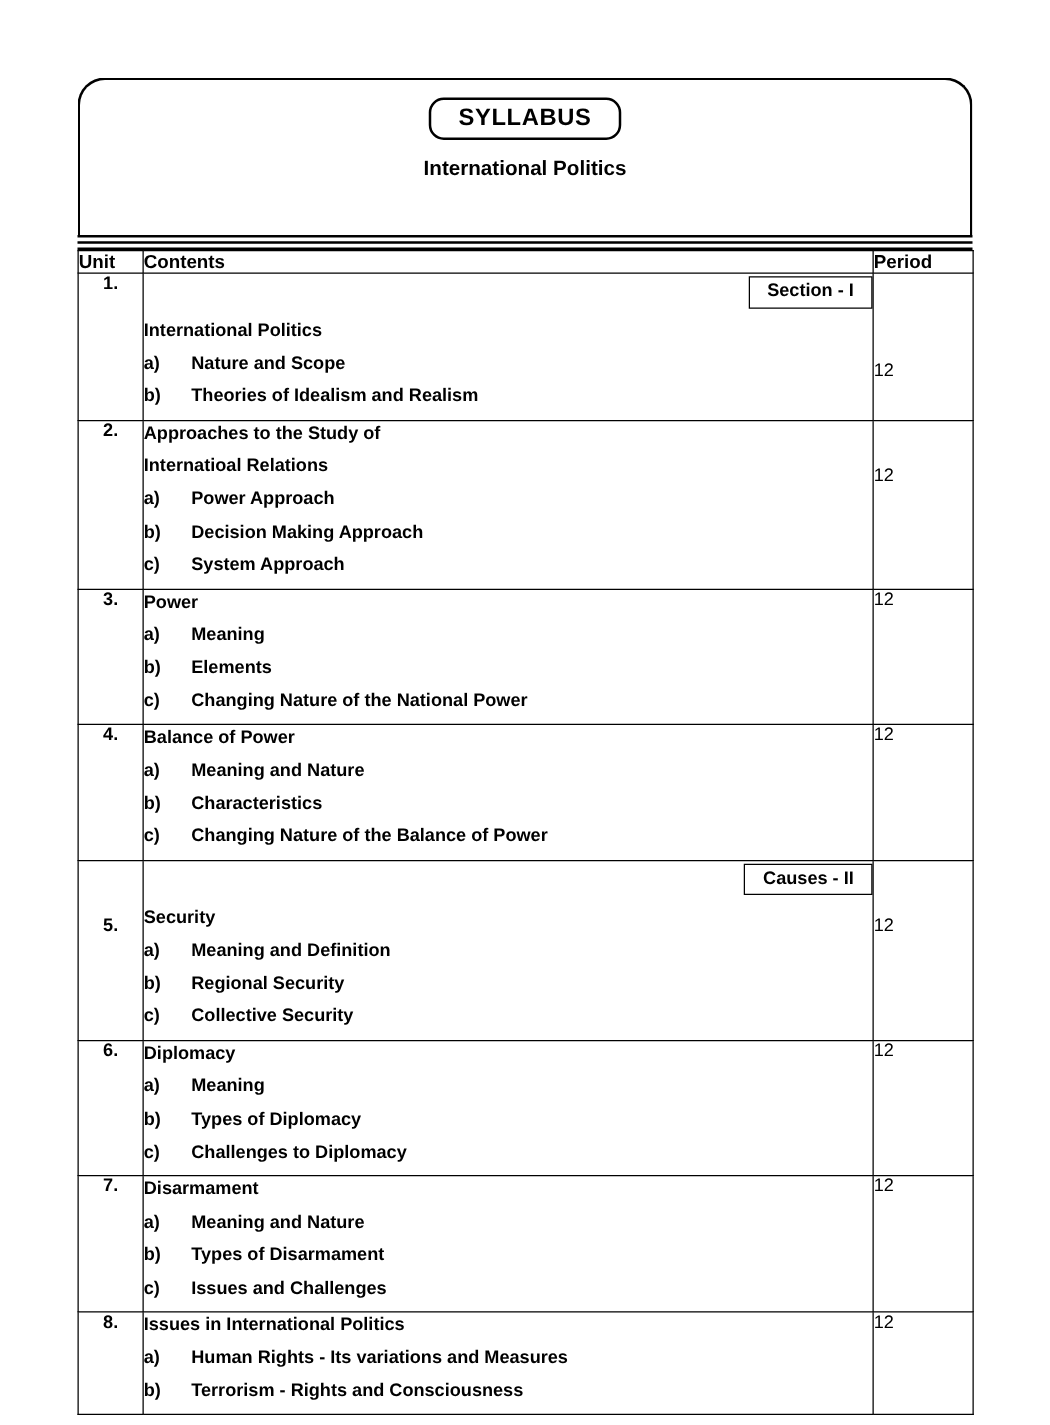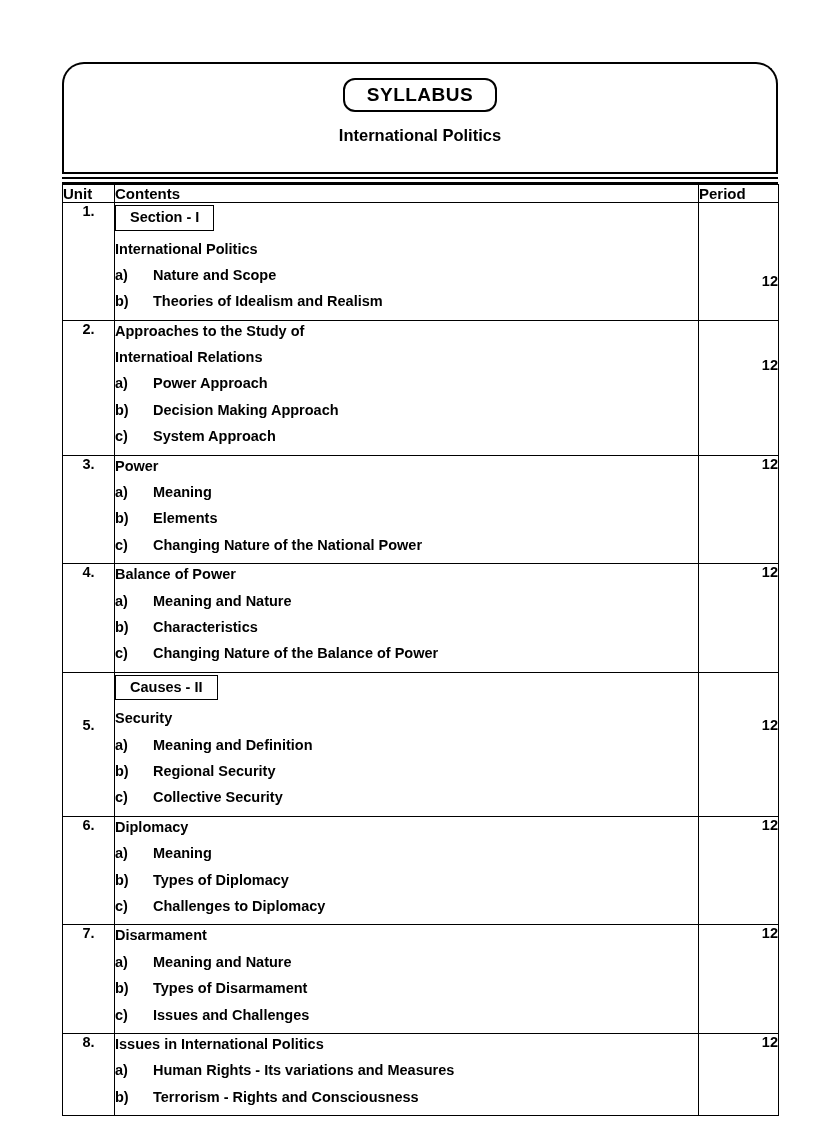--- a/index.html
+++ b/index.html
@@ -32,21 +32,21 @@
 
   .header-box {
     border: 2px solid #000;
     border-radius: 22px;
     border-bottom: none;
     border-bottom-left-radius: 0;
     border-bottom-right-radius: 0;
     padding: 14px 0 10px 0;
     text-align: center;
     position: relative;
-    height: 110px;
+    height: 126px;
     box-sizing: border-box;
   }
   .syllabus-badge {
     display: inline-block;
     border: 2px solid #000;
     border-radius: 12px;
     padding: 5px 22px 6px 22px;
     font-size: 19px;
     font-weight: bold;
     letter-spacing: 0.5px;
@@ -100,31 +100,31 @@
     padding: 8px 0 9px 0;
   }
 
   td.unit {
     text-align: center;
     font-size: 14.5px;
     font-weight: bold;
     padding-top: 10px;
   }
   td.period {
-    text-align: right;
-    font-size: 14.5px;
-    font-weight: bold;
+    text-align: left;
+    font-size: 14.5px;
+    font-weight: normal;
     padding-top: 10px;
   }
   td.contents {
     padding: 7px 10px 9px 14px;
   }
 
   .section-label {
-    text-align: left;
+    text-align: right;
     margin: 2px 0 10px 0;
   }
   .section-label span {
     display: inline-block;
     border: 1.6px solid #000;
     padding: 4px 14px 5px 14px;
     font-size: 14.5px;
     font-weight: bold;
     line-height: 1;
   }

